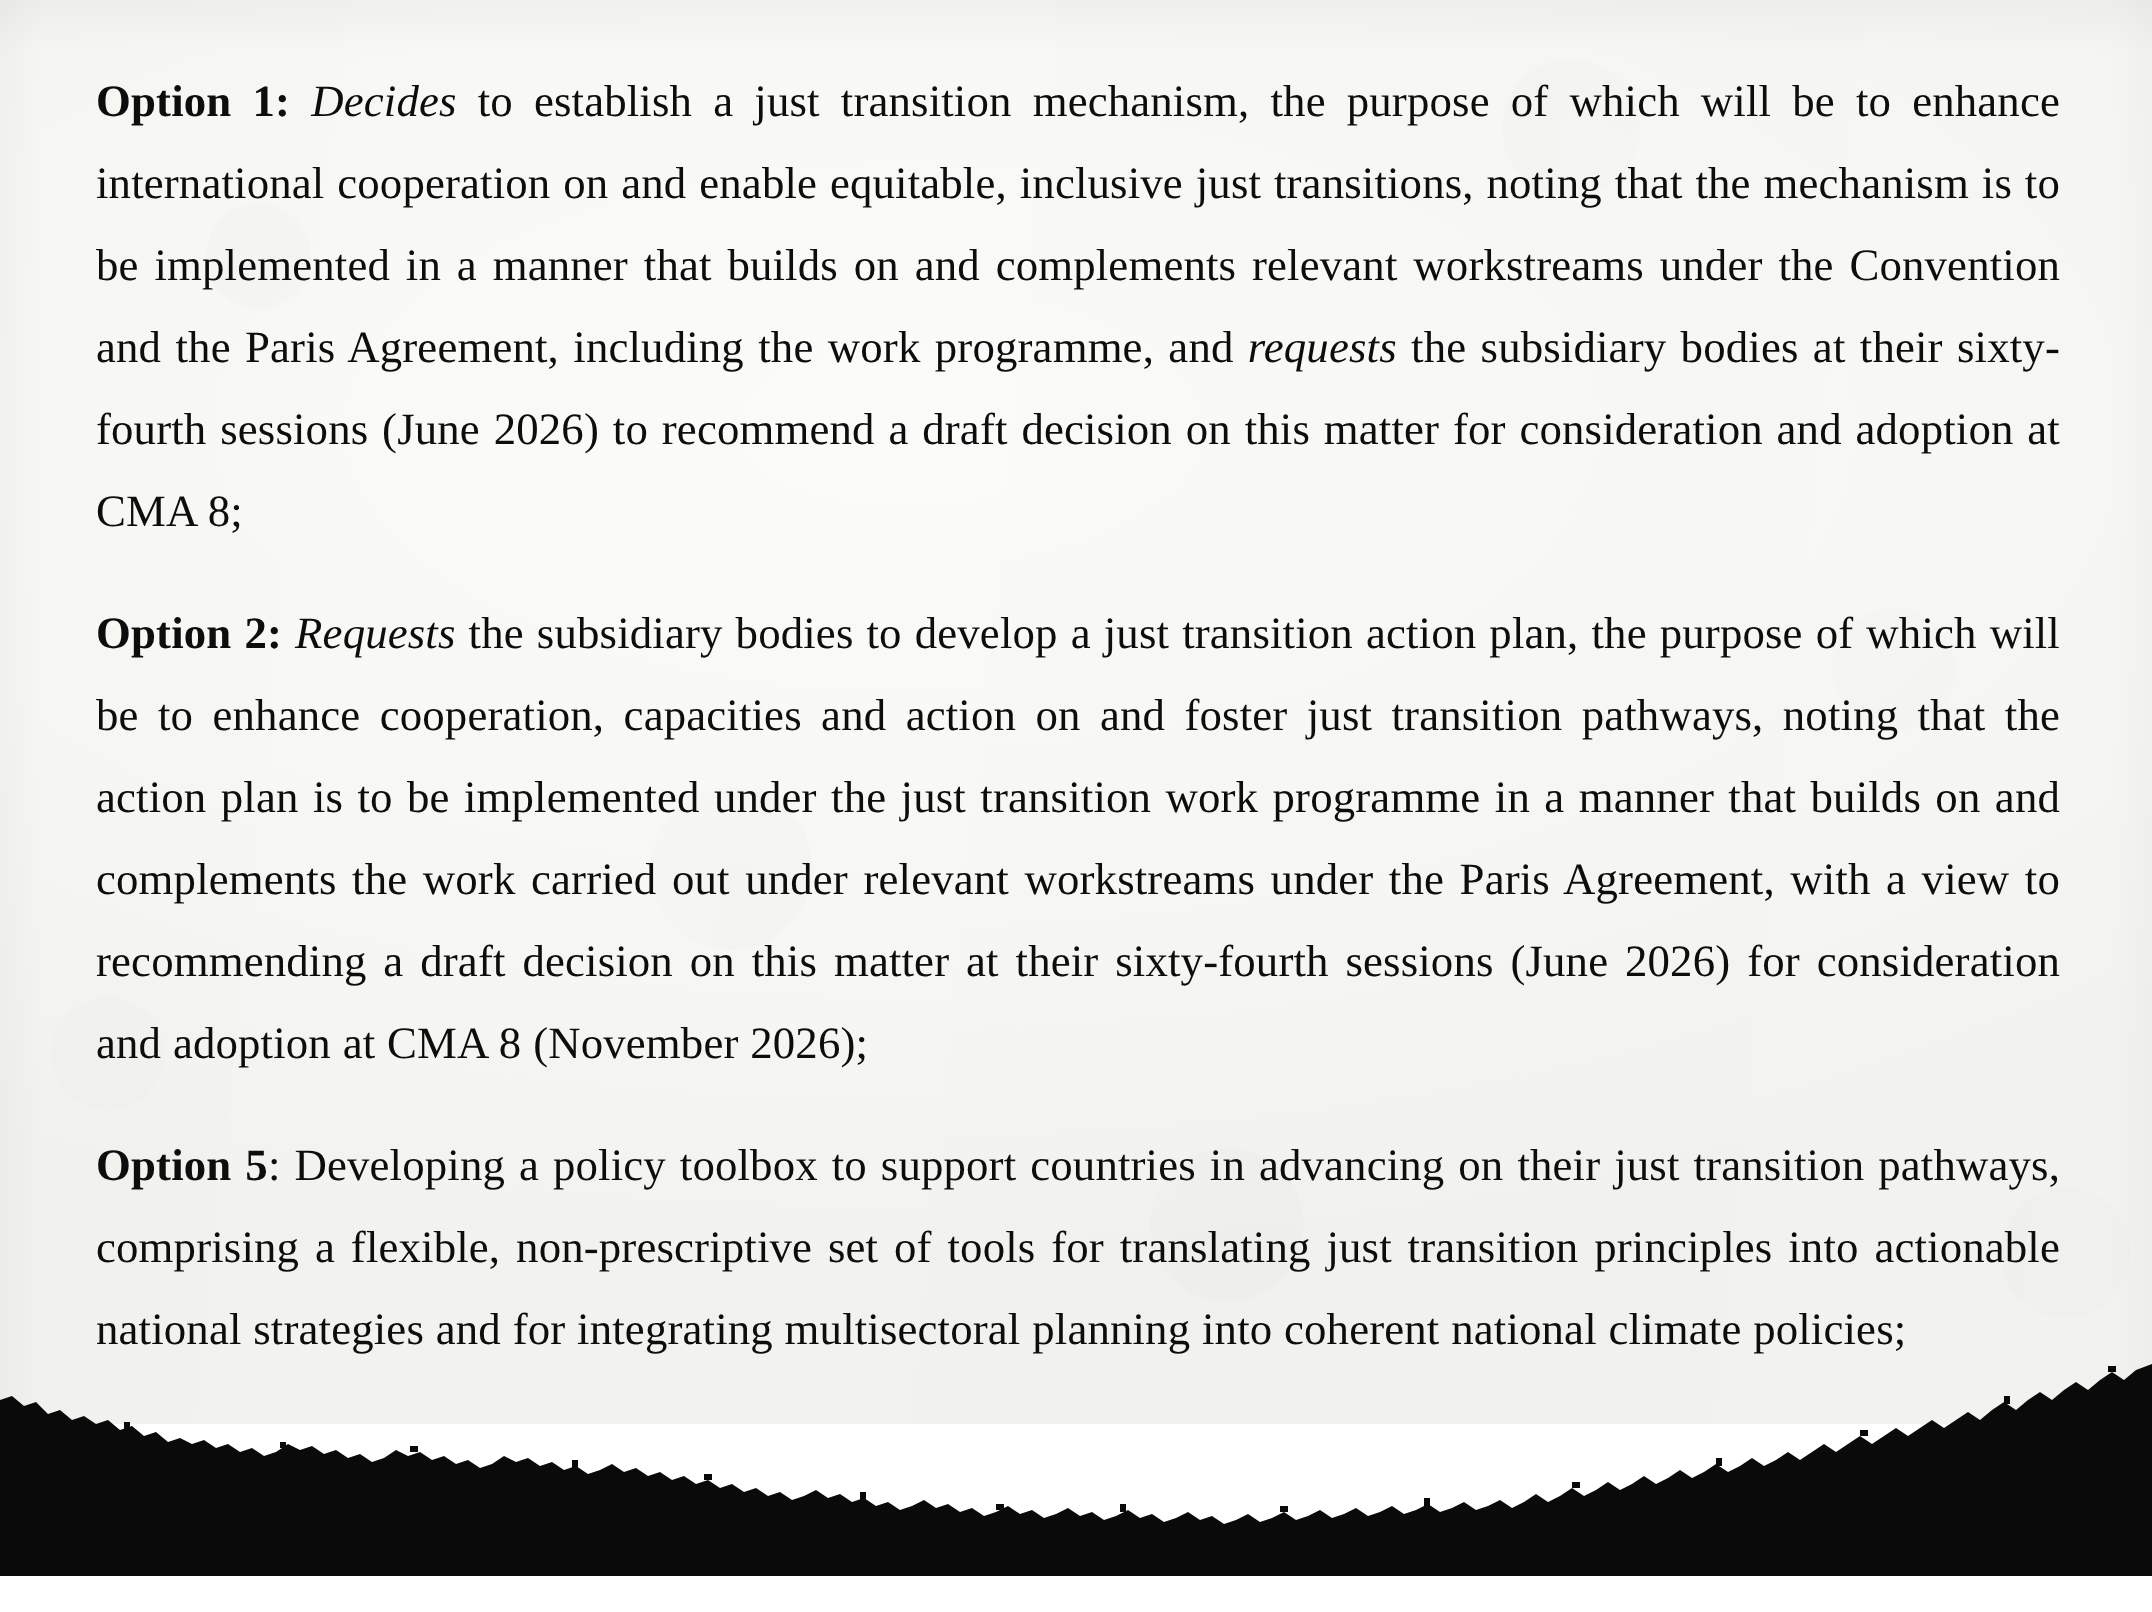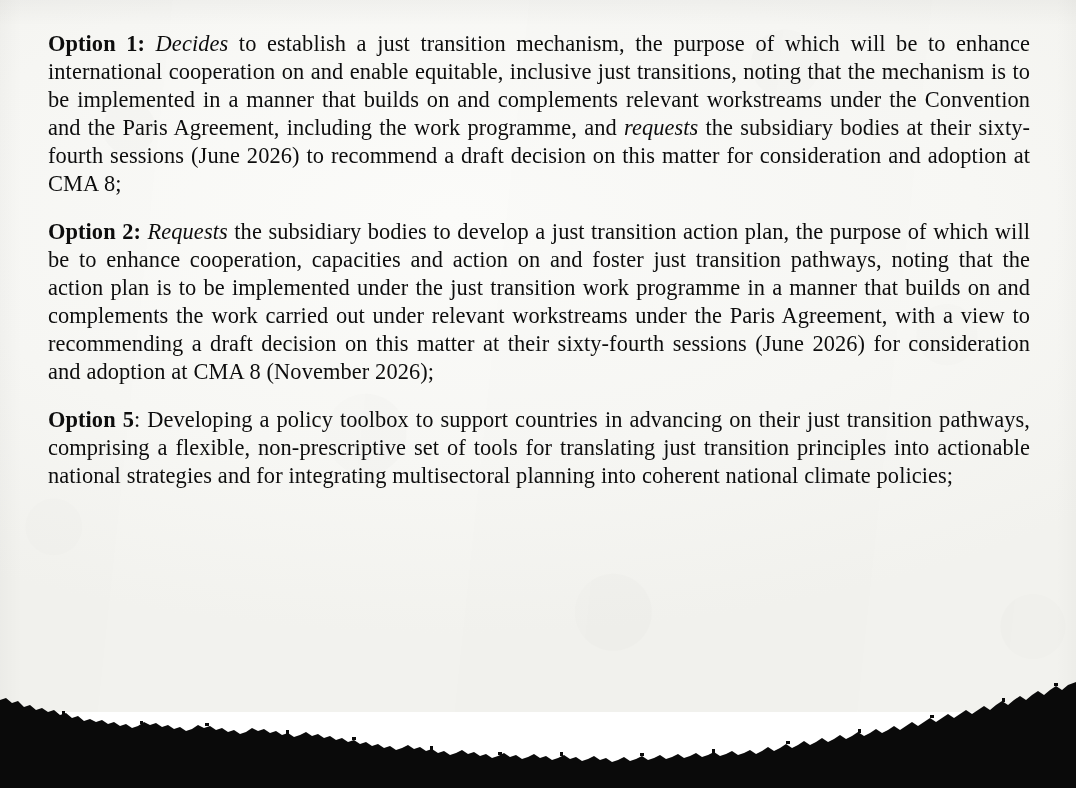--- a/index.html
+++ b/index.html
@@ -67,21 +67,21 @@
     left: 48px;
     top: 30px;
     width: 982px;
   }
 
   .para {
     margin: 0 0 20px 0;
     text-align: justify;
     text-justify: inter-word;
     font-size: 22.4px;
-    line-height: 28px;
+    line-height: 41px;
     color: #0d0d0d;
     letter-spacing: .08px;
     word-spacing: .2px;
     -webkit-font-smoothing: antialiased;
   }
   .para:last-child { margin-bottom: 0; }
 
   .para .lbl      { font-weight: bold; }
   .para .lbl-thin { font-weight: normal; }
   .para .it       { font-style: italic; }

